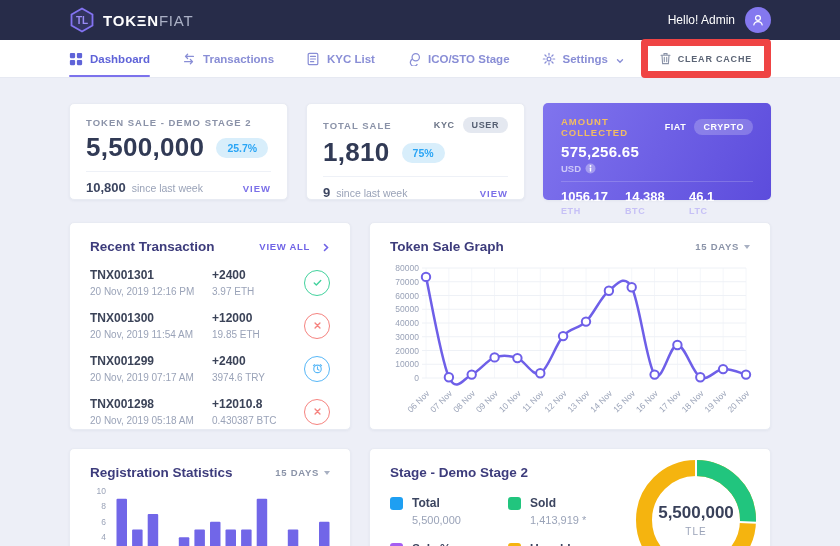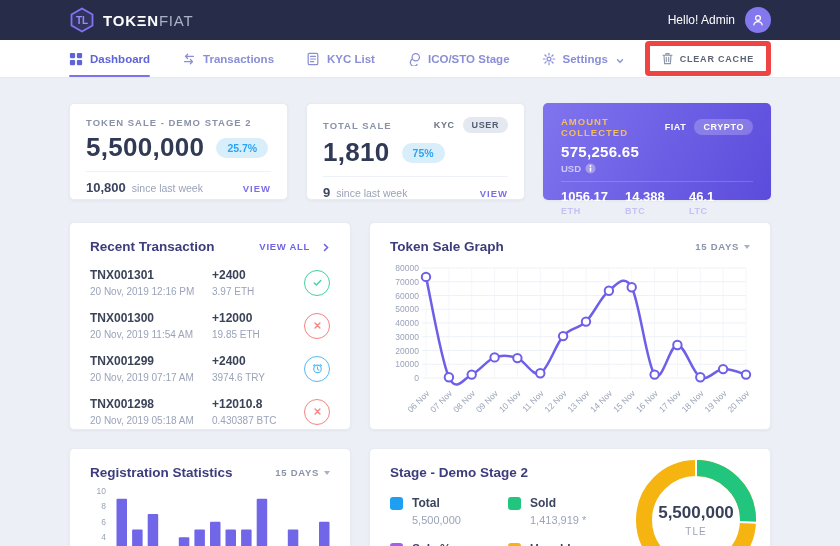--- a/index.html
+++ b/index.html
@@ -19,21 +19,21 @@
   .avatar{width:26px;height:26px;border-radius:50%;background:#8478ef;display:flex;align-items:center;justify-content:center;cursor:pointer}
 
   
   .subnav{height:38px;background:#fff;border-bottom:1px solid #e6e9f2}
   .subnav-inner{height:100%;display:flex;align-items:center;justify-content:space-between}
   .nav-items{display:flex;align-items:flex-end;gap:32px;height:100%}
   .nav-item{display:flex;align-items:center;gap:7px;height:100%;position:relative;color:#898ed6;font-size:11.5px;font-weight:bold;cursor:pointer;white-space:nowrap}
   .nav-item svg{width:14px;height:14px}
   .nav-item.active{color:#5f63d8}
   .nav-item.active::after{content:"";position:absolute;left:0;right:0;bottom:0;height:2px;background:#7c72ec;border-radius:2px}
-  .clear-cache{display:flex;align-items:center;gap:7px;background:#fff;border:5px solid #ef4444;border-radius:4px;padding:6px 12px;font-family:inherit;font-size:9px;font-weight:bold;letter-spacing:.8px;color:#5b6475;cursor:pointer}
+  .clear-cache{display:flex;align-items:center;gap:7px;background:#fff;border:7px solid #ef4444;border-radius:4px;padding:6px 12px;font-family:inherit;font-size:9px;font-weight:bold;letter-spacing:.8px;color:#5b6475;cursor:pointer}
   .clear-cache svg{width:11px;height:13px}
 
   
   .cards-row{display:flex;gap:18px;margin-top:25px}
   .card{flex:1;background:#fff;border:1px solid #e8ebf3;border-radius:5px;box-shadow:0 1px 3px rgba(25,39,80,.05);padding:13px 16px 10px;height:97px}
   .card-label-row{display:flex;align-items:center;justify-content:space-between}
   .card-label{font-size:9.5px;font-weight:bold;letter-spacing:1px;color:#8a92a8}
   .toggle-group{display:flex;align-items:center;gap:8px}
   .toggle-plain{font-size:9px;font-weight:bold;letter-spacing:.6px;color:#6a7386;cursor:pointer}
   .toggle-pill{font-size:9px;font-weight:bold;letter-spacing:.6px;color:#555f72;background:#e4e8f0;border-radius:9px;padding:3px 9px;cursor:pointer}

